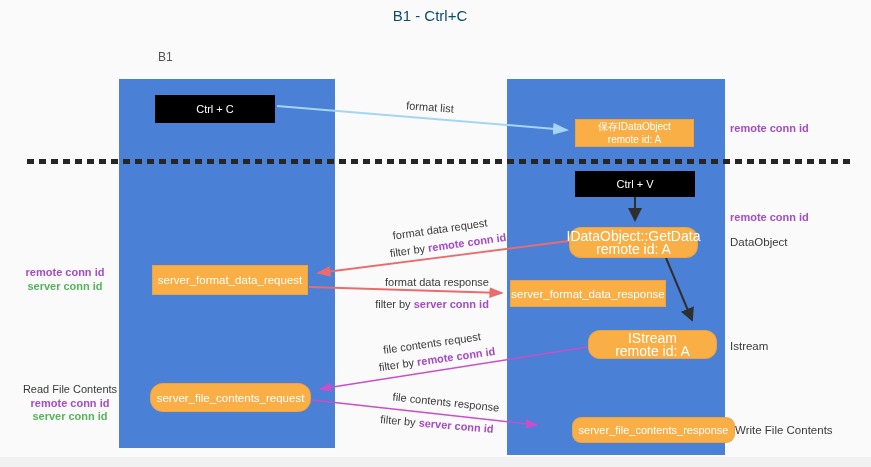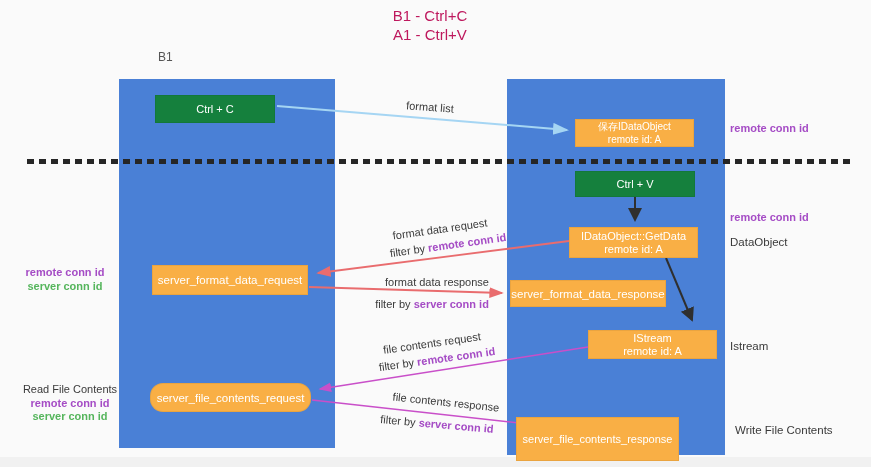--- a/index.html
+++ b/index.html
@@ -10,35 +10,35 @@
     color:#3a3a3a;
   }
   .lane{position:absolute;background:#4a80d6;z-index:1;}
   .arrow-layer{position:absolute;left:0;top:0;z-index:2;pointer-events:none;}
   .dashed-line{
     position:absolute;left:27px;top:159px;width:825px;height:5px;z-index:2;
     background:repeating-linear-gradient(90deg,#262626 0 7px,transparent 7px 12px);
   }
   .title{
     position:absolute;left:280px;top:6px;width:300px;text-align:center;
-    font-size:15px;line-height:19px;color:#be185d;z-index:3;
+    font-size:15px;line-height:19px;color:#0c4a6e;z-index:3;
   }
   .lane-header{
     position:absolute;width:120px;font-size:12px;
     line-height:14px;color:#555;z-index:3;
   }
   .node{
     position:absolute;display:flex;flex-direction:column;align-items:center;
     justify-content:center;color:#fff;text-align:center;z-index:3;
     box-shadow:inset 0 0 0 1px rgba(0,0,0,0.06);
   }
   .node.orange{background:#f9af45;}
-  .node.green{background:#15803d;}
+  .node.green{background:#000000;}
   .fs10{font-size:10px;line-height:13px;text-align:right;}
-  .fs105{font-size:11px;line-height:13px;}
+  .fs105{font-size:14px;line-height:13px;border-radius:12px;}
   .fs11{font-size:11px;}
   .fs115{font-size:11.5px;}
   .annot{position:absolute;font-size:11.5px;color:#3a3a3a;z-index:3;white-space:nowrap;}
   .purple{color:#a54cc5;font-weight:bold;}
   .greentx{color:#55b55c;font-weight:bold;}
   .side-group{position:absolute;text-align:center;font-size:11px;line-height:13.5px;z-index:3;}
   .alabel{
     position:absolute;font-size:11px;color:#3a3a3a;white-space:nowrap;z-index:3;
     transform:translate(-50%,-50%);
   }
@@ -79,21 +79,20 @@
     <line x1="635" y1="197" x2="635" y2="220" stroke="#2f2f2f" stroke-width="2" marker-end="url(#m-black)"></line>
     <line x1="666" y1="258" x2="692" y2="320" stroke="#2f2f2f" stroke-width="2" marker-end="url(#m-black)"></line>
     <line x1="569" y1="241" x2="318" y2="273" stroke="#e96c6e" stroke-width="1.8" marker-end="url(#m-salmon)"></line>
     <line x1="309" y1="287" x2="502" y2="293" stroke="#e96c6e" stroke-width="1.8" marker-end="url(#m-salmon)"></line>
     <line x1="588" y1="347" x2="320" y2="389" stroke="#c94fc9" stroke-width="1.6" marker-end="url(#m-magenta)"></line>
     <line x1="312" y1="400" x2="537" y2="425" stroke="#c94fc9" stroke-width="1.6" marker-end="url(#m-magenta)"></line>
   </svg>
 
   <div class="title">
     <div>B1 - Ctrl+C</div>
-    <div>A1 - Ctrl+V</div>
   </div>
 
   <div class="lane-header" style="left:158px;top:50px;">
     <div>B1</div>
   </div>
 
   <div class="node green fs11" style="left:155px;top:95px;width:120px;height:28px;">
     <span>Ctrl + C</span>
   </div>
 
@@ -121,21 +120,21 @@
 
   <div class="node orange fs105" style="left:588px;top:330px;width:129px;height:29px;">
     <span>IStream</span>
     <span>remote id: A</span>
   </div>
 
   <div class="node orange fs115" style="left:150px;top:383px;width:161px;height:29px;border-radius:13px;">
     <span>server_file_contents_request</span>
   </div>
 
-  <div class="node orange fs11" style="left:516px;top:417px;width:163px;height:44px;">
+  <div class="node orange fs11" style="left:572px;top:417px;width:163px;height:26px;border-radius:9px;">
     <span>server_file_contents_response</span>
   </div>
 
   <div class="annot purple" style="left:730px;top:122px;font-size:11px;">remote conn id</div>
   <div class="annot purple" style="left:730px;top:211px;font-size:11px;">remote conn id</div>
   <div class="annot" style="left:730px;top:236px;">DataObject</div>
   <div class="annot" style="left:730px;top:340px;">Istream</div>
   <div class="annot" style="left:735px;top:424px;">Write File Contents</div>
 
   <div class="side-group" style="left:24px;top:266px;width:82px;">

